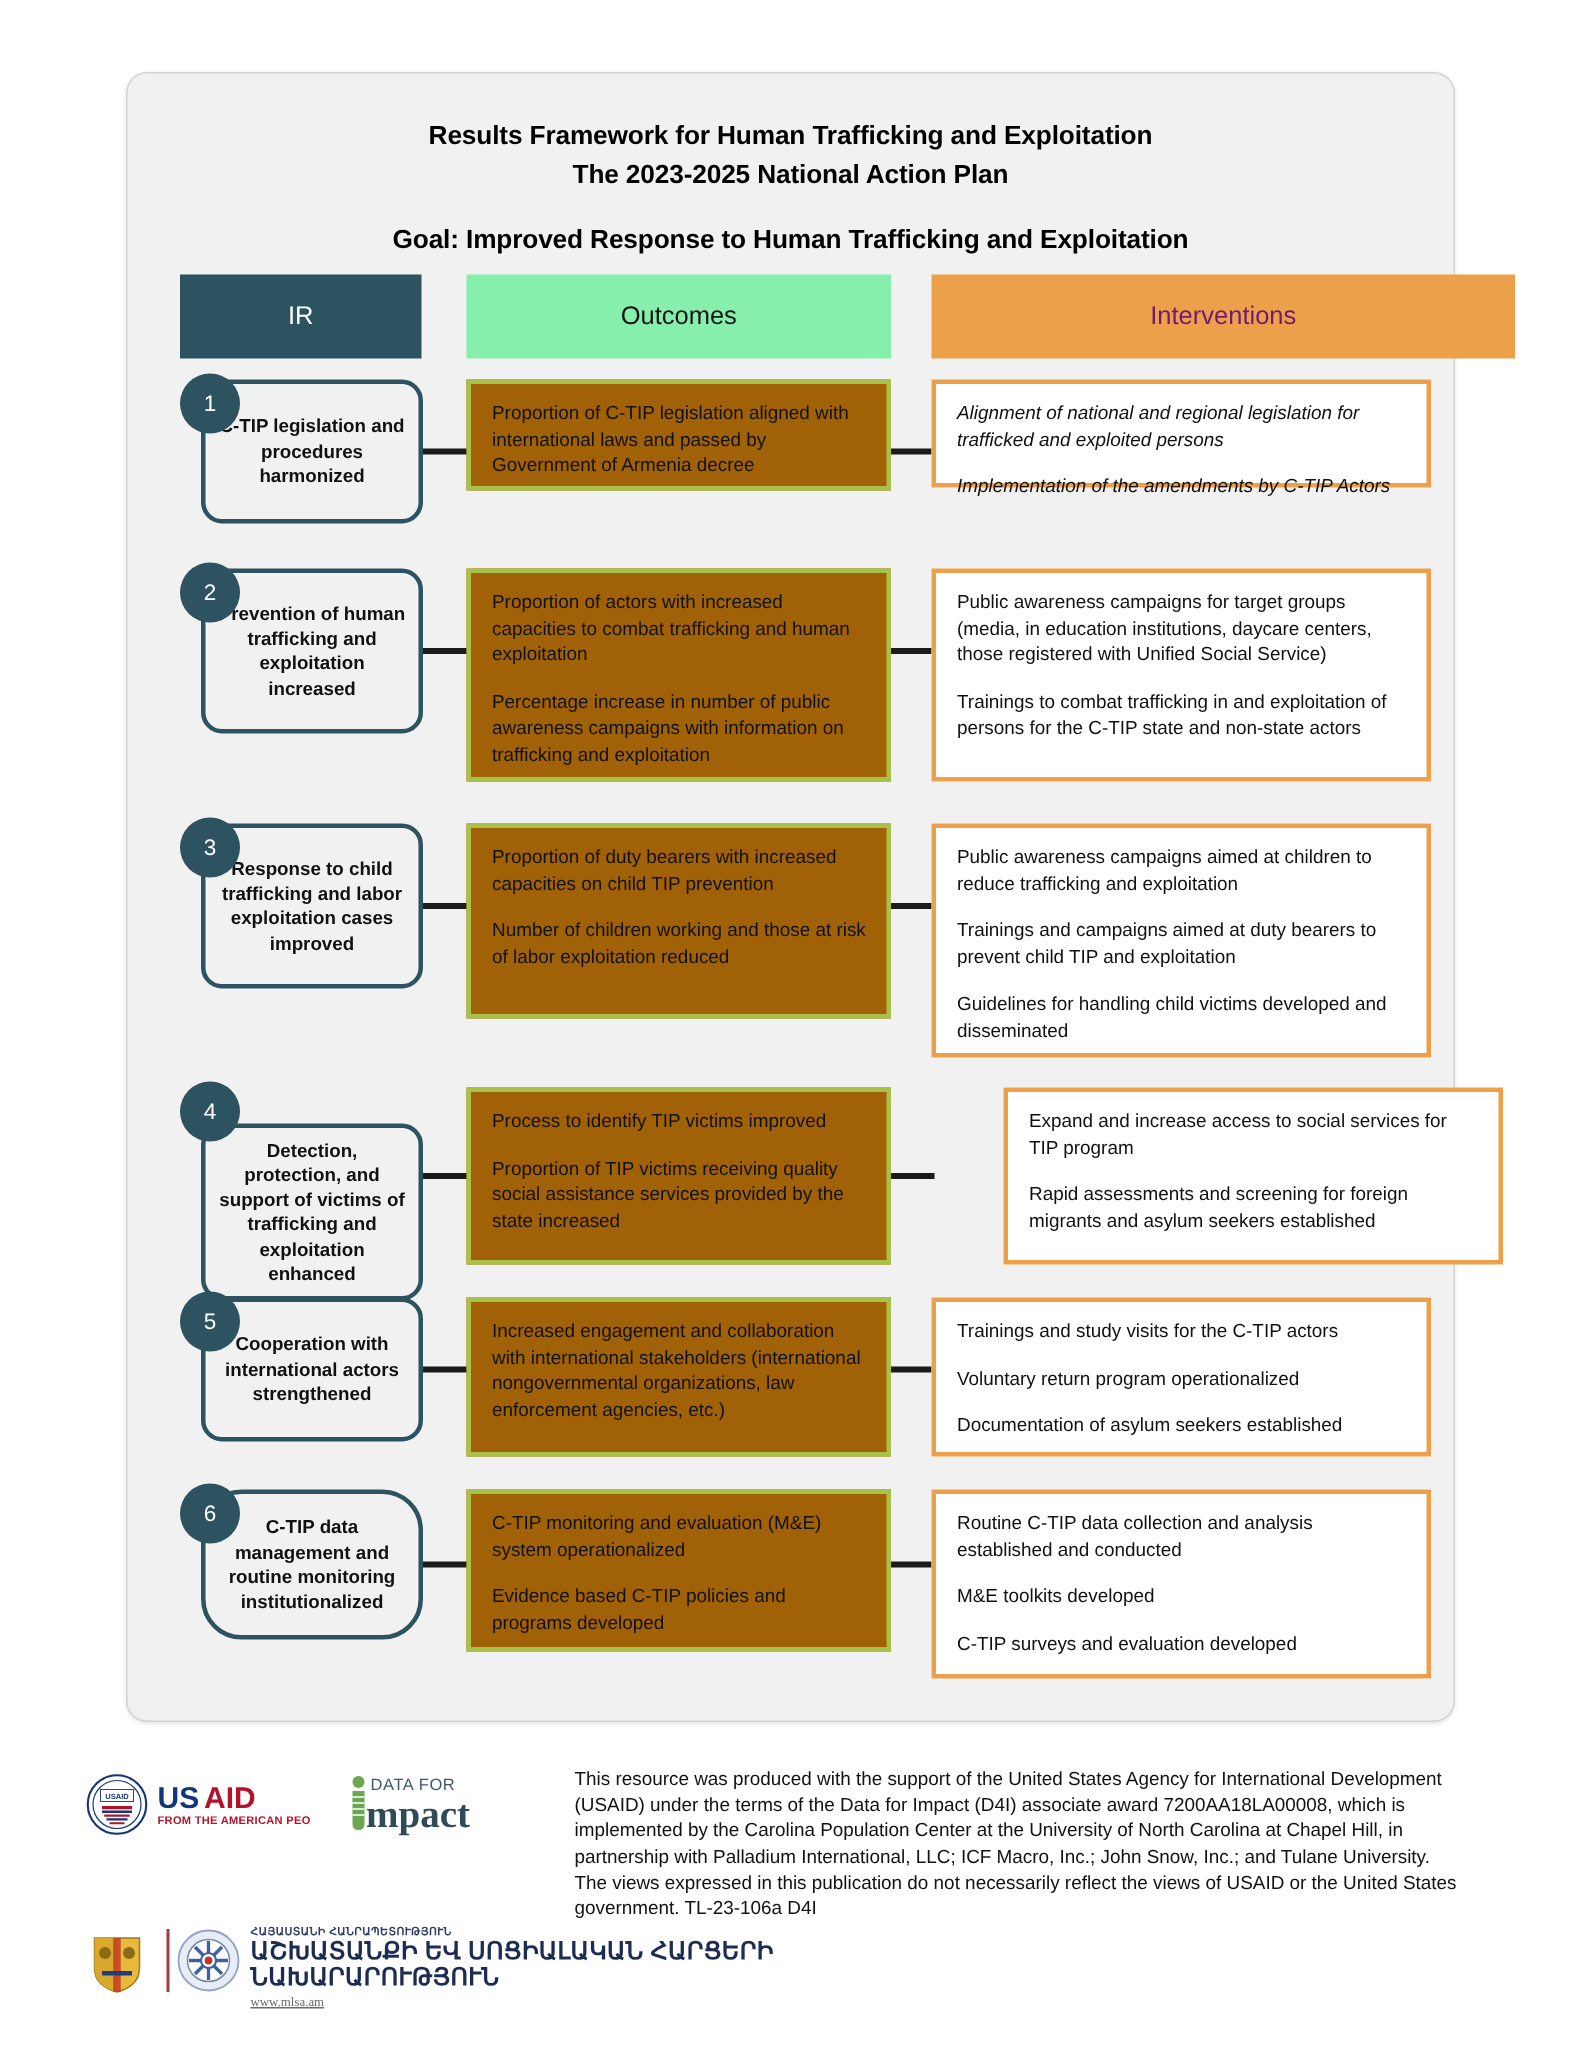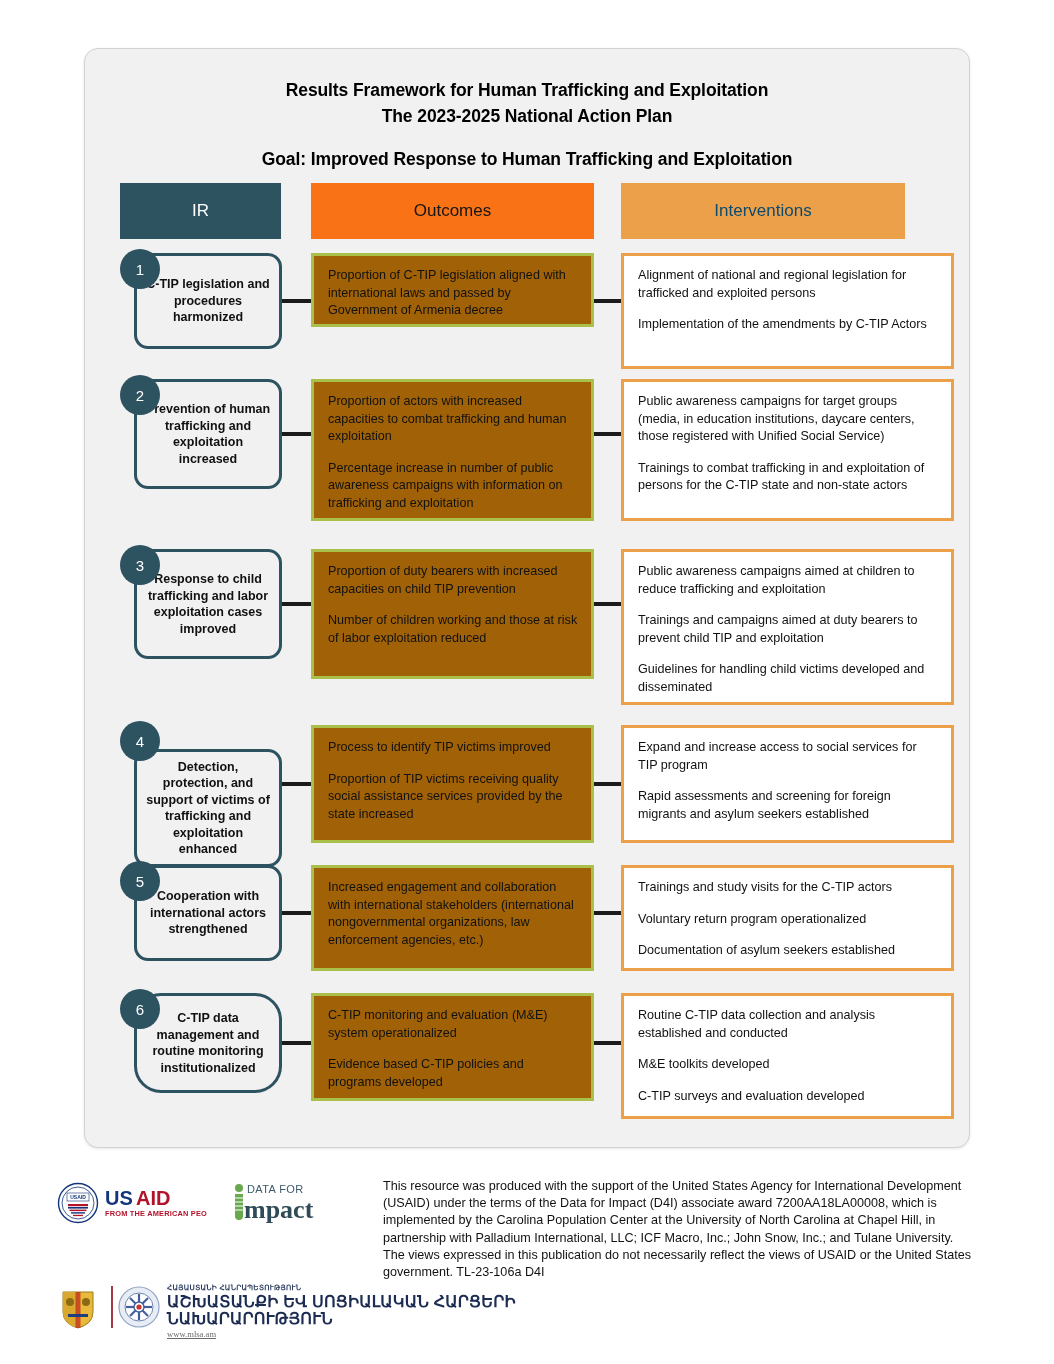--- a/index.html
+++ b/index.html
@@ -51,22 +51,22 @@
     left: 35px; top: 134px;
     width: 816px; height: 56px;
   }
   .col-head {
     position: absolute;
     top: 0; height: 56px;
     display: flex; align-items: center; justify-content: center;
     font-size: 17px;
   }
   .col-head.ir          { left: 0px;   width: 161px; background: #2d5260; color: #ffffff; }
-  .col-head.outcomes    { left: 191px; width: 283px; background: #f97316; color: #151515; }
-  .col-head.interv      { left: 501px; width: 284px; background: #eda04a; color: #0c4a6e; }
+  .col-head.outcomes    { left: 191px; width: 283px; background: #86efac; color: #151515; }
+  .col-head.interv      { left: 501px; width: 389px; background: #eda04a; color: #701a75; }
 
   
   .row {
     position: absolute;
     left: 35px;
     width: 816px;
   }
   
   .connector {
     position: absolute;
@@ -212,21 +212,21 @@
         <div class="row" style="top: 204px; height: 96px;">
           <div class="connector a" style="top: 46px;"></div>
           <div class="connector b" style="top: 46px;"></div>
           <div class="ir-box" style="top: 0px; height: 96px;">
             <div class="ir-label">C-TIP legislation and procedures harmonized</div>
           </div>
           <div class="ir-badge">1</div>
           <div class="out-box" style="top: 0px; height: 74px;">
             <p class="cell-p">Proportion of C-TIP legislation aligned with international laws and passed by Government of Armenia decree</p>
           </div>
-          <div class="int-box" style="top: 0px; height: 116px;">
+          <div class="int-box" style="top: 0px; height: 72px; font-style: italic;">
             <p class="cell-p">Alignment of national and regional legislation for trafficked and exploited persons</p>
             <p class="cell-p">Implementation of the amendments by C-TIP Actors</p>
           </div>
         </div>
         <div class="row" style="top: 330px; height: 142px;">
           <div class="connector a" style="top: 53px;"></div>
           <div class="connector b" style="top: 53px;"></div>
           <div class="ir-box" style="top: 0px; height: 110px;">
             <div class="ir-label">Prevention of human trafficking and exploitation increased</div>
           </div>
@@ -261,21 +261,21 @@
           <div class="connector a" style="top: 57px;"></div>
           <div class="connector b" style="top: 57px;"></div>
           <div class="ir-box" style="top: 0px; height: 118px; margin-top: 24px;">
             <div class="ir-label">Detection, protection, and support of victims of trafficking and exploitation enhanced</div>
           </div>
           <div class="ir-badge">4</div>
           <div class="out-box" style="top: 0px; height: 118px;">
             <p class="cell-p">Process to identify TIP victims improved</p>
             <p class="cell-p">Proportion of TIP victims receiving quality social assistance services provided by the state increased</p>
           </div>
-          <div class="int-box" style="top: 0px; height: 118px;">
+          <div class="int-box" style="top: 0px; height: 118px; margin-left: 48px;">
             <p class="cell-p">Expand and increase access to social services for TIP program</p>
             <p class="cell-p">Rapid assessments and screening for foreign migrants and asylum seekers established</p>
           </div>
         </div>
         <div class="row" style="top: 816px; height: 106px;">
           <div class="connector a" style="top: 46px;"></div>
           <div class="connector b" style="top: 46px;"></div>
           <div class="ir-box" style="top: 0px; height: 96px;">
             <div class="ir-label">Cooperation with international actors strengthened</div>
           </div>

